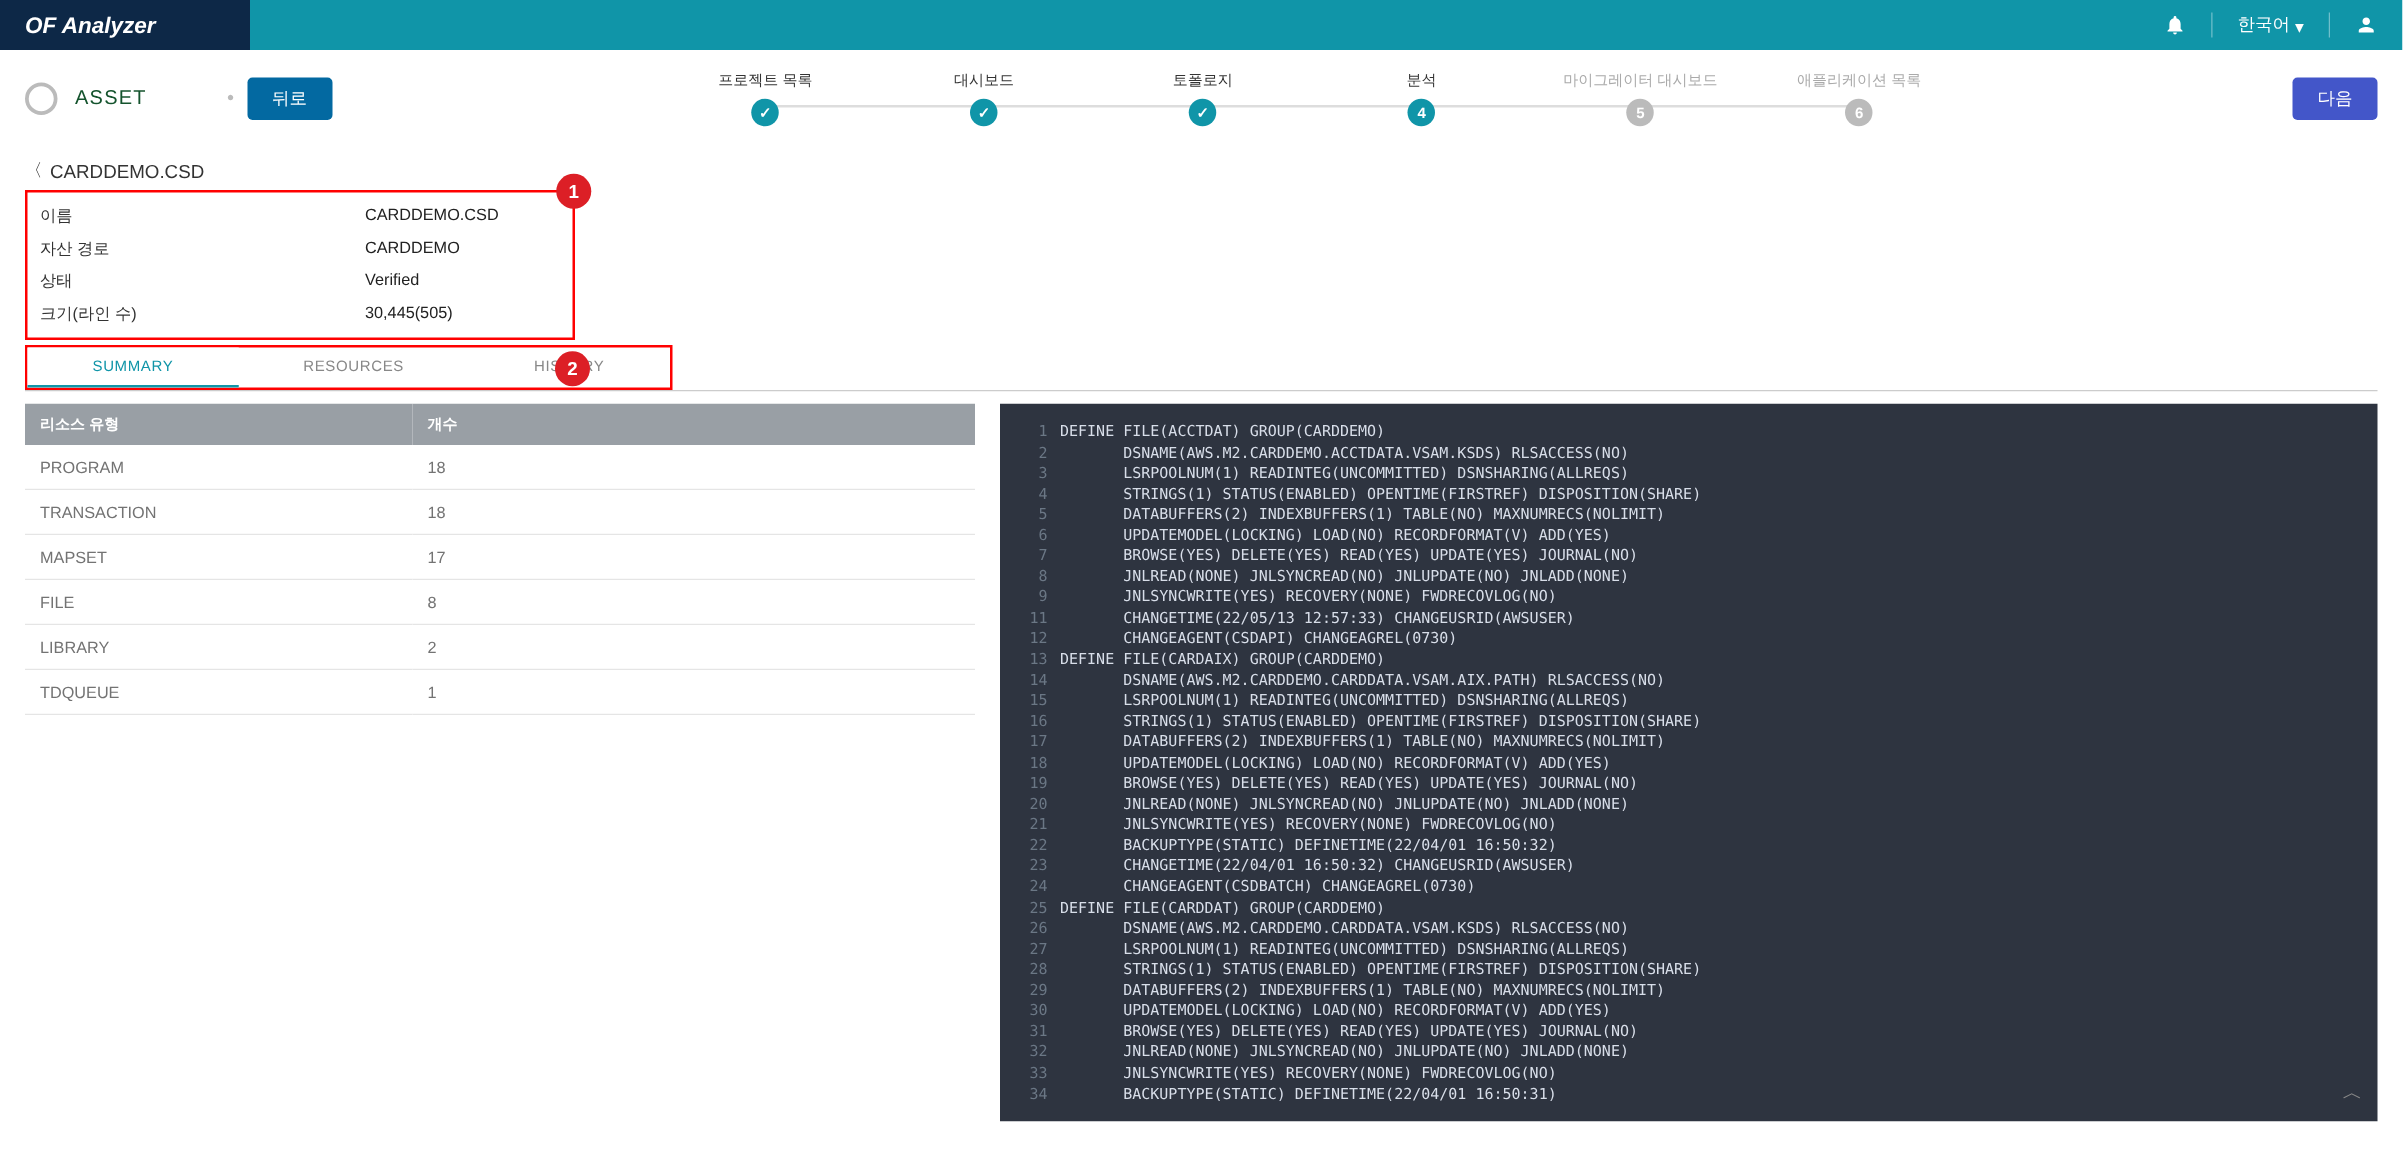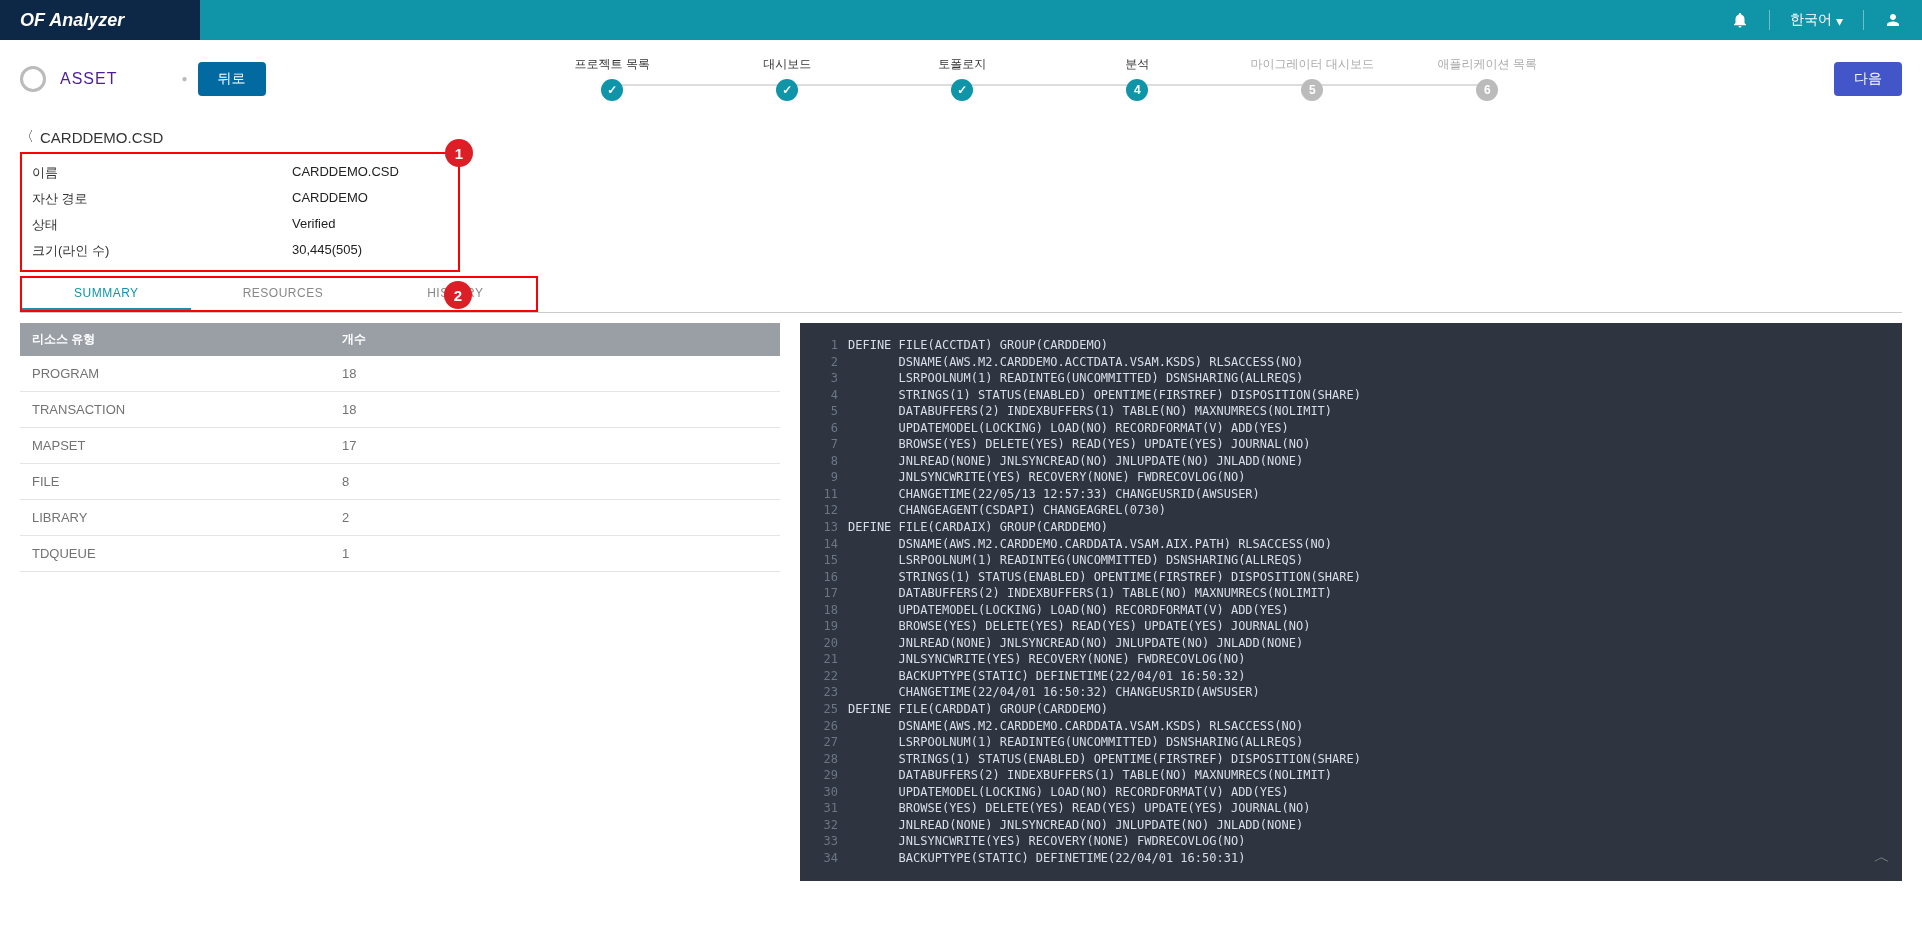--- a/index.html
+++ b/index.html
@@ -6,21 +6,21 @@
 body { font-family: -apple-system, "Segoe UI", sans-serif; background: #fff; width: 1922px; }
 .header { height: 40px; background: linear-gradient(90deg, #0d2847 0%, #0d2847 200px, #1095a8 200px); display: flex; align-items: center; justify-content: space-between; padding: 0 20px; color: #fff; }
 .logo { font-style: italic; font-weight: bold; font-size: 18px; }
 .header-right { display: flex; align-items: center; gap: 20px; }
 .header-sep { width: 1px; height: 20px; background: rgba(255,255,255,0.4); }
 .bell-icon, .user-icon { width: 18px; height: 18px; fill: #fff; cursor: pointer; }
 .lang { cursor: pointer; display: flex; align-items: flex-end; gap: 4px; font-size: 14px; }
 .wizard { display: flex; align-items: center; padding: 16px 20px; gap: 10px; border-bottom: 1px solid transparent; }
 .asset { display: flex; align-items: center; gap: 14px; }
 .asset-circle { width: 26px; height: 26px; border: 3px solid #bbb; border-radius: 50%; }
-.asset-label { font-size: 16px; color: #4c1d95; letter-spacing: 1px; }
+.asset-label { font-size: 16px; color: #14532d; letter-spacing: 1px; }
 .btn { padding: 8px 20px; border-radius: 4px; border: none; color: #fff; font-size: 14px; cursor: pointer; }
 .btn-back { background: #0369a1; }
 .btn-next { background: #4356c9; margin-left: auto; }
 .steps { display: flex; align-items: flex-start; flex: 1; justify-content: center; gap: 0; padding: 0 40px; }
 .step { display: flex; flex-direction: column; align-items: center; position: relative; width: 175px; }
 .step-label { font-size: 12px; color: #333; margin-bottom: 6px; text-align: center; }
 .step-label.dim { color: #aaa; }
 .step-circle { width: 22px; height: 22px; border-radius: 50%; display: flex; align-items: center; justify-content: center; color: #fff; font-size: 12px; font-weight: bold; }
 .step-done { background: #1095a8; }
 .step-current { background: #1095a8; }
@@ -206,20 +206,21 @@
         <div class="code-line"><span class="ln">14</span><span class="code-txt">       DSNAME(AWS.M2.CARDDEMO.CARDDATA.VSAM.AIX.PATH) RLSACCESS(NO)</span></div>
         <div class="code-line"><span class="ln">15</span><span class="code-txt">       LSRPOOLNUM(1) READINTEG(UNCOMMITTED) DSNSHARING(ALLREQS)</span></div>
         <div class="code-line"><span class="ln">16</span><span class="code-txt">       STRINGS(1) STATUS(ENABLED) OPENTIME(FIRSTREF) DISPOSITION(SHARE)</span></div>
         <div class="code-line"><span class="ln">17</span><span class="code-txt">       DATABUFFERS(2) INDEXBUFFERS(1) TABLE(NO) MAXNUMRECS(NOLIMIT)</span></div>
         <div class="code-line"><span class="ln">18</span><span class="code-txt">       UPDATEMODEL(LOCKING) LOAD(NO) RECORDFORMAT(V) ADD(YES)</span></div>
         <div class="code-line"><span class="ln">19</span><span class="code-txt">       BROWSE(YES) DELETE(YES) READ(YES) UPDATE(YES) JOURNAL(NO)</span></div>
         <div class="code-line"><span class="ln">20</span><span class="code-txt">       JNLREAD(NONE) JNLSYNCREAD(NO) JNLUPDATE(NO) JNLADD(NONE)</span></div>
         <div class="code-line"><span class="ln">21</span><span class="code-txt">       JNLSYNCWRITE(YES) RECOVERY(NONE) FWDRECOVLOG(NO)</span></div>
         <div class="code-line"><span class="ln">22</span><span class="code-txt">       BACKUPTYPE(STATIC) DEFINETIME(22/04/01 16:50:32)</span></div>
         <div class="code-line"><span class="ln">23</span><span class="code-txt">       CHANGETIME(22/04/01 16:50:32) CHANGEUSRID(AWSUSER)</span></div>
+        <div class="code-line"><span class="ln">24</span><span class="code-txt">       CHANGEAGENT(CSDBATCH) CHANGEAGREL(0730)</span></div>
         <div class="code-line"><span class="ln">25</span><span class="code-txt">DEFINE FILE(CARDDAT) GROUP(CARDDEMO)</span></div>
         <div class="code-line"><span class="ln">26</span><span class="code-txt">       DSNAME(AWS.M2.CARDDEMO.CARDDATA.VSAM.KSDS) RLSACCESS(NO)</span></div>
         <div class="code-line"><span class="ln">27</span><span class="code-txt">       LSRPOOLNUM(1) READINTEG(UNCOMMITTED) DSNSHARING(ALLREQS)</span></div>
         <div class="code-line"><span class="ln">28</span><span class="code-txt">       STRINGS(1) STATUS(ENABLED) OPENTIME(FIRSTREF) DISPOSITION(SHARE)</span></div>
         <div class="code-line"><span class="ln">29</span><span class="code-txt">       DATABUFFERS(2) INDEXBUFFERS(1) TABLE(NO) MAXNUMRECS(NOLIMIT)</span></div>
         <div class="code-line"><span class="ln">30</span><span class="code-txt">       UPDATEMODEL(LOCKING) LOAD(NO) RECORDFORMAT(V) ADD(YES)</span></div>
         <div class="code-line"><span class="ln">31</span><span class="code-txt">       BROWSE(YES) DELETE(YES) READ(YES) UPDATE(YES) JOURNAL(NO)</span></div>
         <div class="code-line"><span class="ln">32</span><span class="code-txt">       JNLREAD(NONE) JNLSYNCREAD(NO) JNLUPDATE(NO) JNLADD(NONE)</span></div>
         <div class="code-line"><span class="ln">33</span><span class="code-txt">       JNLSYNCWRITE(YES) RECOVERY(NONE) FWDRECOVLOG(NO)</span></div>
         <div class="code-line"><span class="ln">34</span><span class="code-txt">       BACKUPTYPE(STATIC) DEFINETIME(22/04/01 16:50:31)</span></div>

